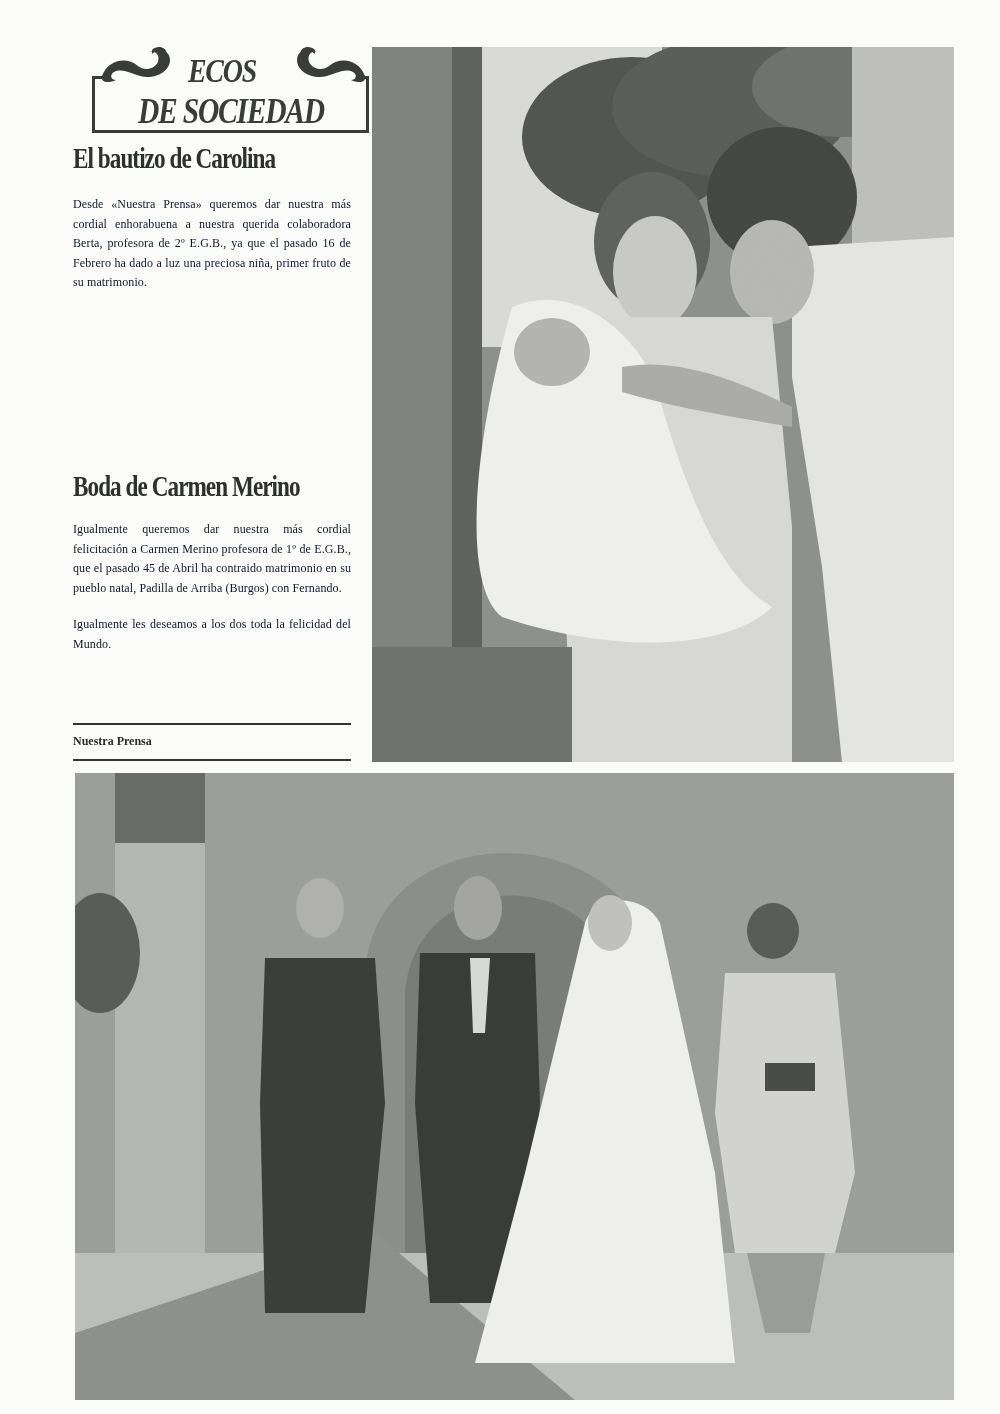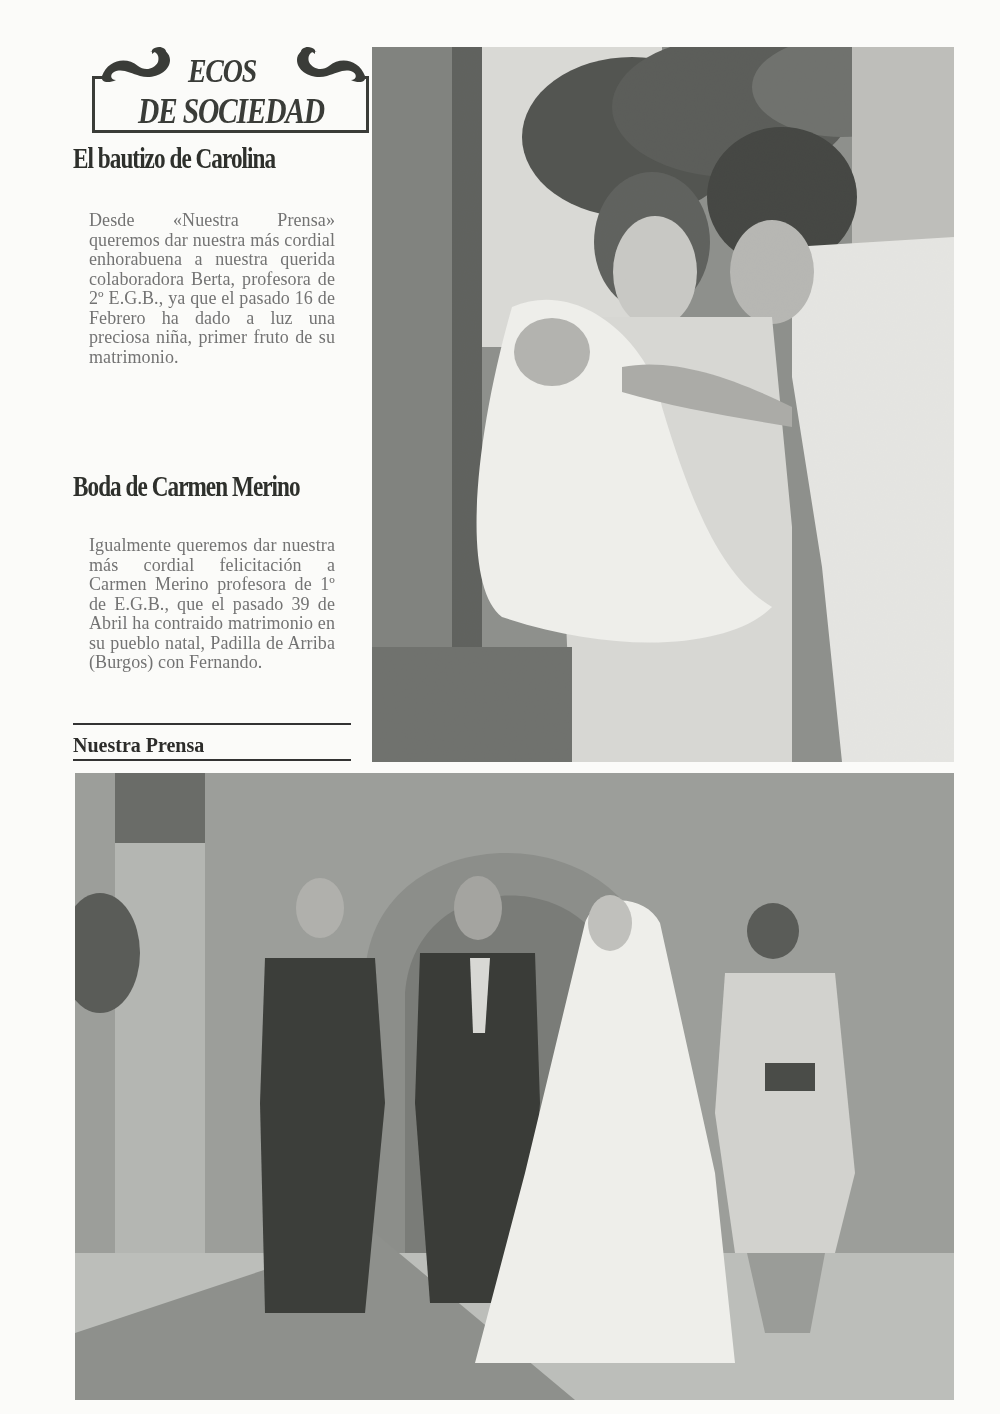--- a/index.html
+++ b/index.html
@@ -30,25 +30,25 @@
   .masthead-line1 { left:96px; top:6px; font-size:34px; transform-origin:left top; }
   .masthead-line2 { left:46px; top:44px; font-size:36px; transform-origin:left top; }
 
   .col { position:absolute; left:73px; width:278px; }
   h2.headline {
     margin:0; font-weight:bold; font-size:29px; letter-spacing:-1.2px;
     font-family:"Liberation Serif",serif; color:#2e302c;
     transform:scaleX(0.8); transform-origin:left top; white-space:nowrap;
   }
   p.body {
-    margin:16px; font-size:18px; line-height:19.5px; text-align:justify;
-    color:#737373; letter-spacing:0.1px;
+    margin:0; font-size:12px; line-height:19.5px; text-align:justify;
+    color:#0f172a; letter-spacing:0.1px;
   }
   .rule { position:absolute; left:73px; width:278px; height:2px; background:#333; }
-  .signature { position:absolute; left:73px; top:734px; font-weight:bold; font-size:20px; color:#2c2c2a; }
+  .signature { position:absolute; left:73px; top:734px; font-weight:bold; font-size:12px; color:#2c2c2a; }
 
   .photo { position:absolute; overflow:hidden; }
   .photo svg { display:block; width:100%; height:100%; }
 </style>
 </head>
 <body>
 
 <div class="masthead">
   <svg class="ornament left" viewBox="0 0 80 42">
     <path d="M4 30 C10 14, 28 10, 40 20 C46 25, 56 24, 60 16 C62 10, 58 4, 52 6 C60 0, 72 4, 72 14 C72 26, 56 34, 42 30 C32 27, 24 22, 16 26 C12 28, 12 34, 18 34 C10 38, 2 36, 4 30 Z" fill="#3a3c38"></path>
@@ -69,21 +69,22 @@
   <h2 class="headline">El bautizo de Carolina</h2>
 </div>
 <div class="col" style="top:195px;">
   <p class="body">Desde «Nuestra Prensa» queremos dar nuestra más cordial enhorabuena a nuestra querida colaboradora Berta, profesora de 2º E.G.B., ya que el pasado 16 de Febrero ha dado a luz una preciosa niña, primer fruto de su matrimonio.</p>
 </div>
 
 <div class="col" style="top:470px;">
   <h2 class="headline">Boda de Carmen Merino</h2>
 </div>
 <div class="col" style="top:520px;">
-  <p class="body">Igualmente queremos dar nuestra más cordial felicitación a Carmen Merino profesora de 1º de E.G.B., que el pasado 39 de Abril ha contraido matrimonio en su pueblo natal, Padilla de Arriba (Burgos) con Fernando.</p>
+  <p class="body">Igualmente queremos dar nuestra más cordial felicitación a Carmen Merino profesora de 1º de E.G.B., que el pasado 45 de Abril ha contraido matrimonio en su pueblo natal, Padilla de Arriba (Burgos) con Fernando.</p>
+  <p class="body" style="margin-top:17px;">Igualmente les deseamos a los dos toda la felicidad del Mundo.</p>
 </div>
 
 <div class="rule" style="top:723px;"></div>
 <div class="signature">Nuestra Prensa</div>
 <div class="rule" style="top:759px;"></div>
 
 <div class="photo" style="left:372px; top:47px; width:582px; height:715px;">
   <svg viewBox="0 0 582 715" preserveAspectRatio="none">
     <defs>
       <filter id="grain1">

